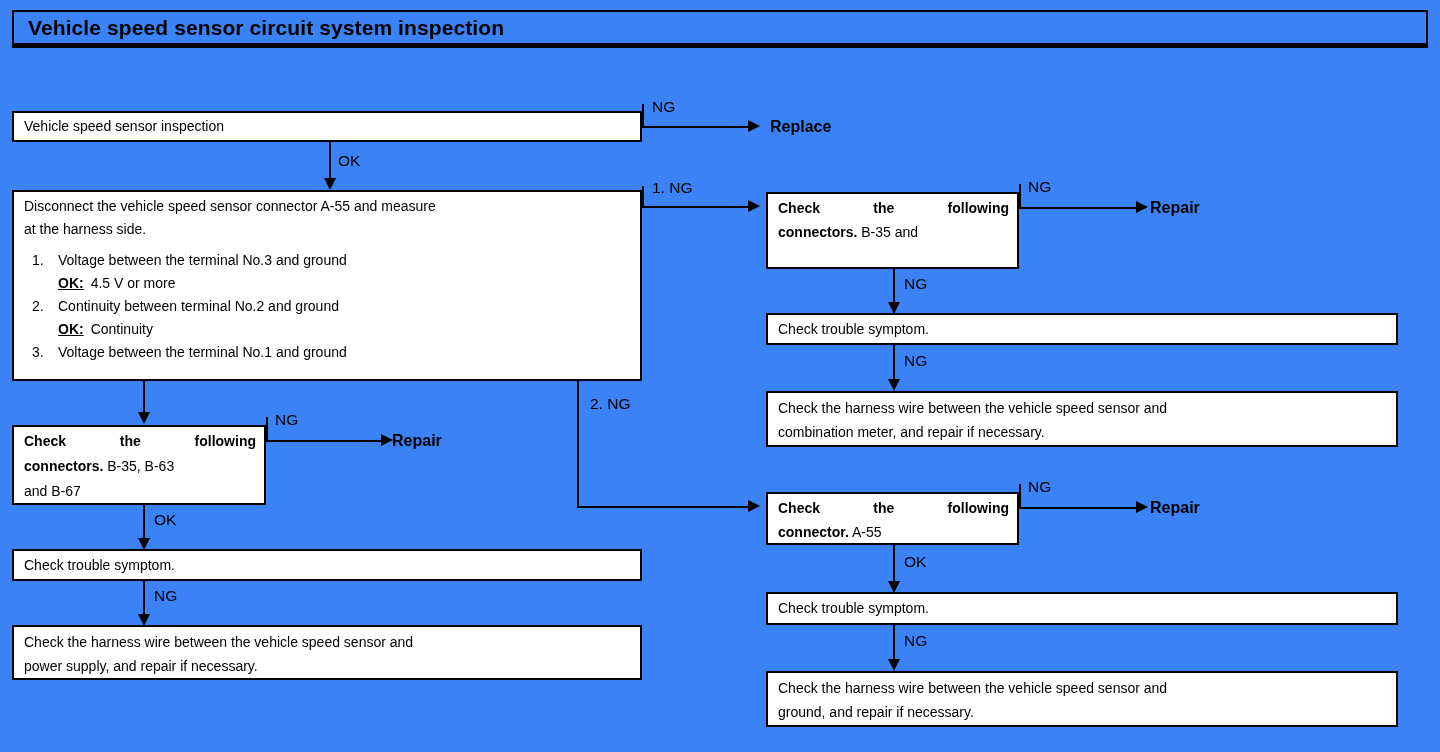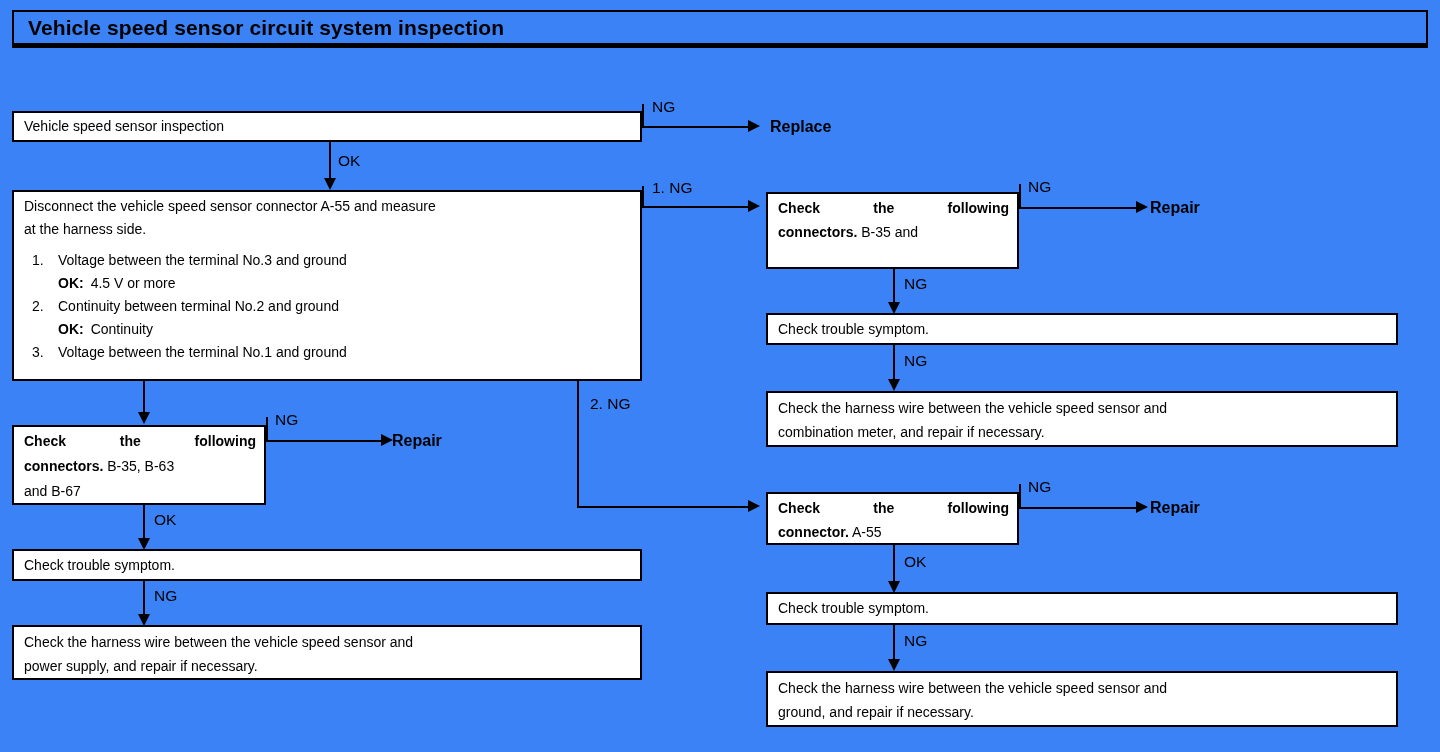--- a/index.html
+++ b/index.html
@@ -73,21 +73,21 @@
     white-space: nowrap;
   }
   .meas-num {
     display: inline-block;
     width: 26px;
   }
   .meas-ok {
     display: inline-block;
     padding-left: 26px;
   }
-  .meas-ok b { font-weight: bold; }
+  .meas-ok b { font-weight: bold; text-decoration: underline; }
   .ok-gap { display: inline-block; width: 7px; }
 
   
   .plain-label {
     position: absolute;
     font-size: 16px;
     font-weight: bold;
     white-space: nowrap;
     line-height: 16px;
   }

